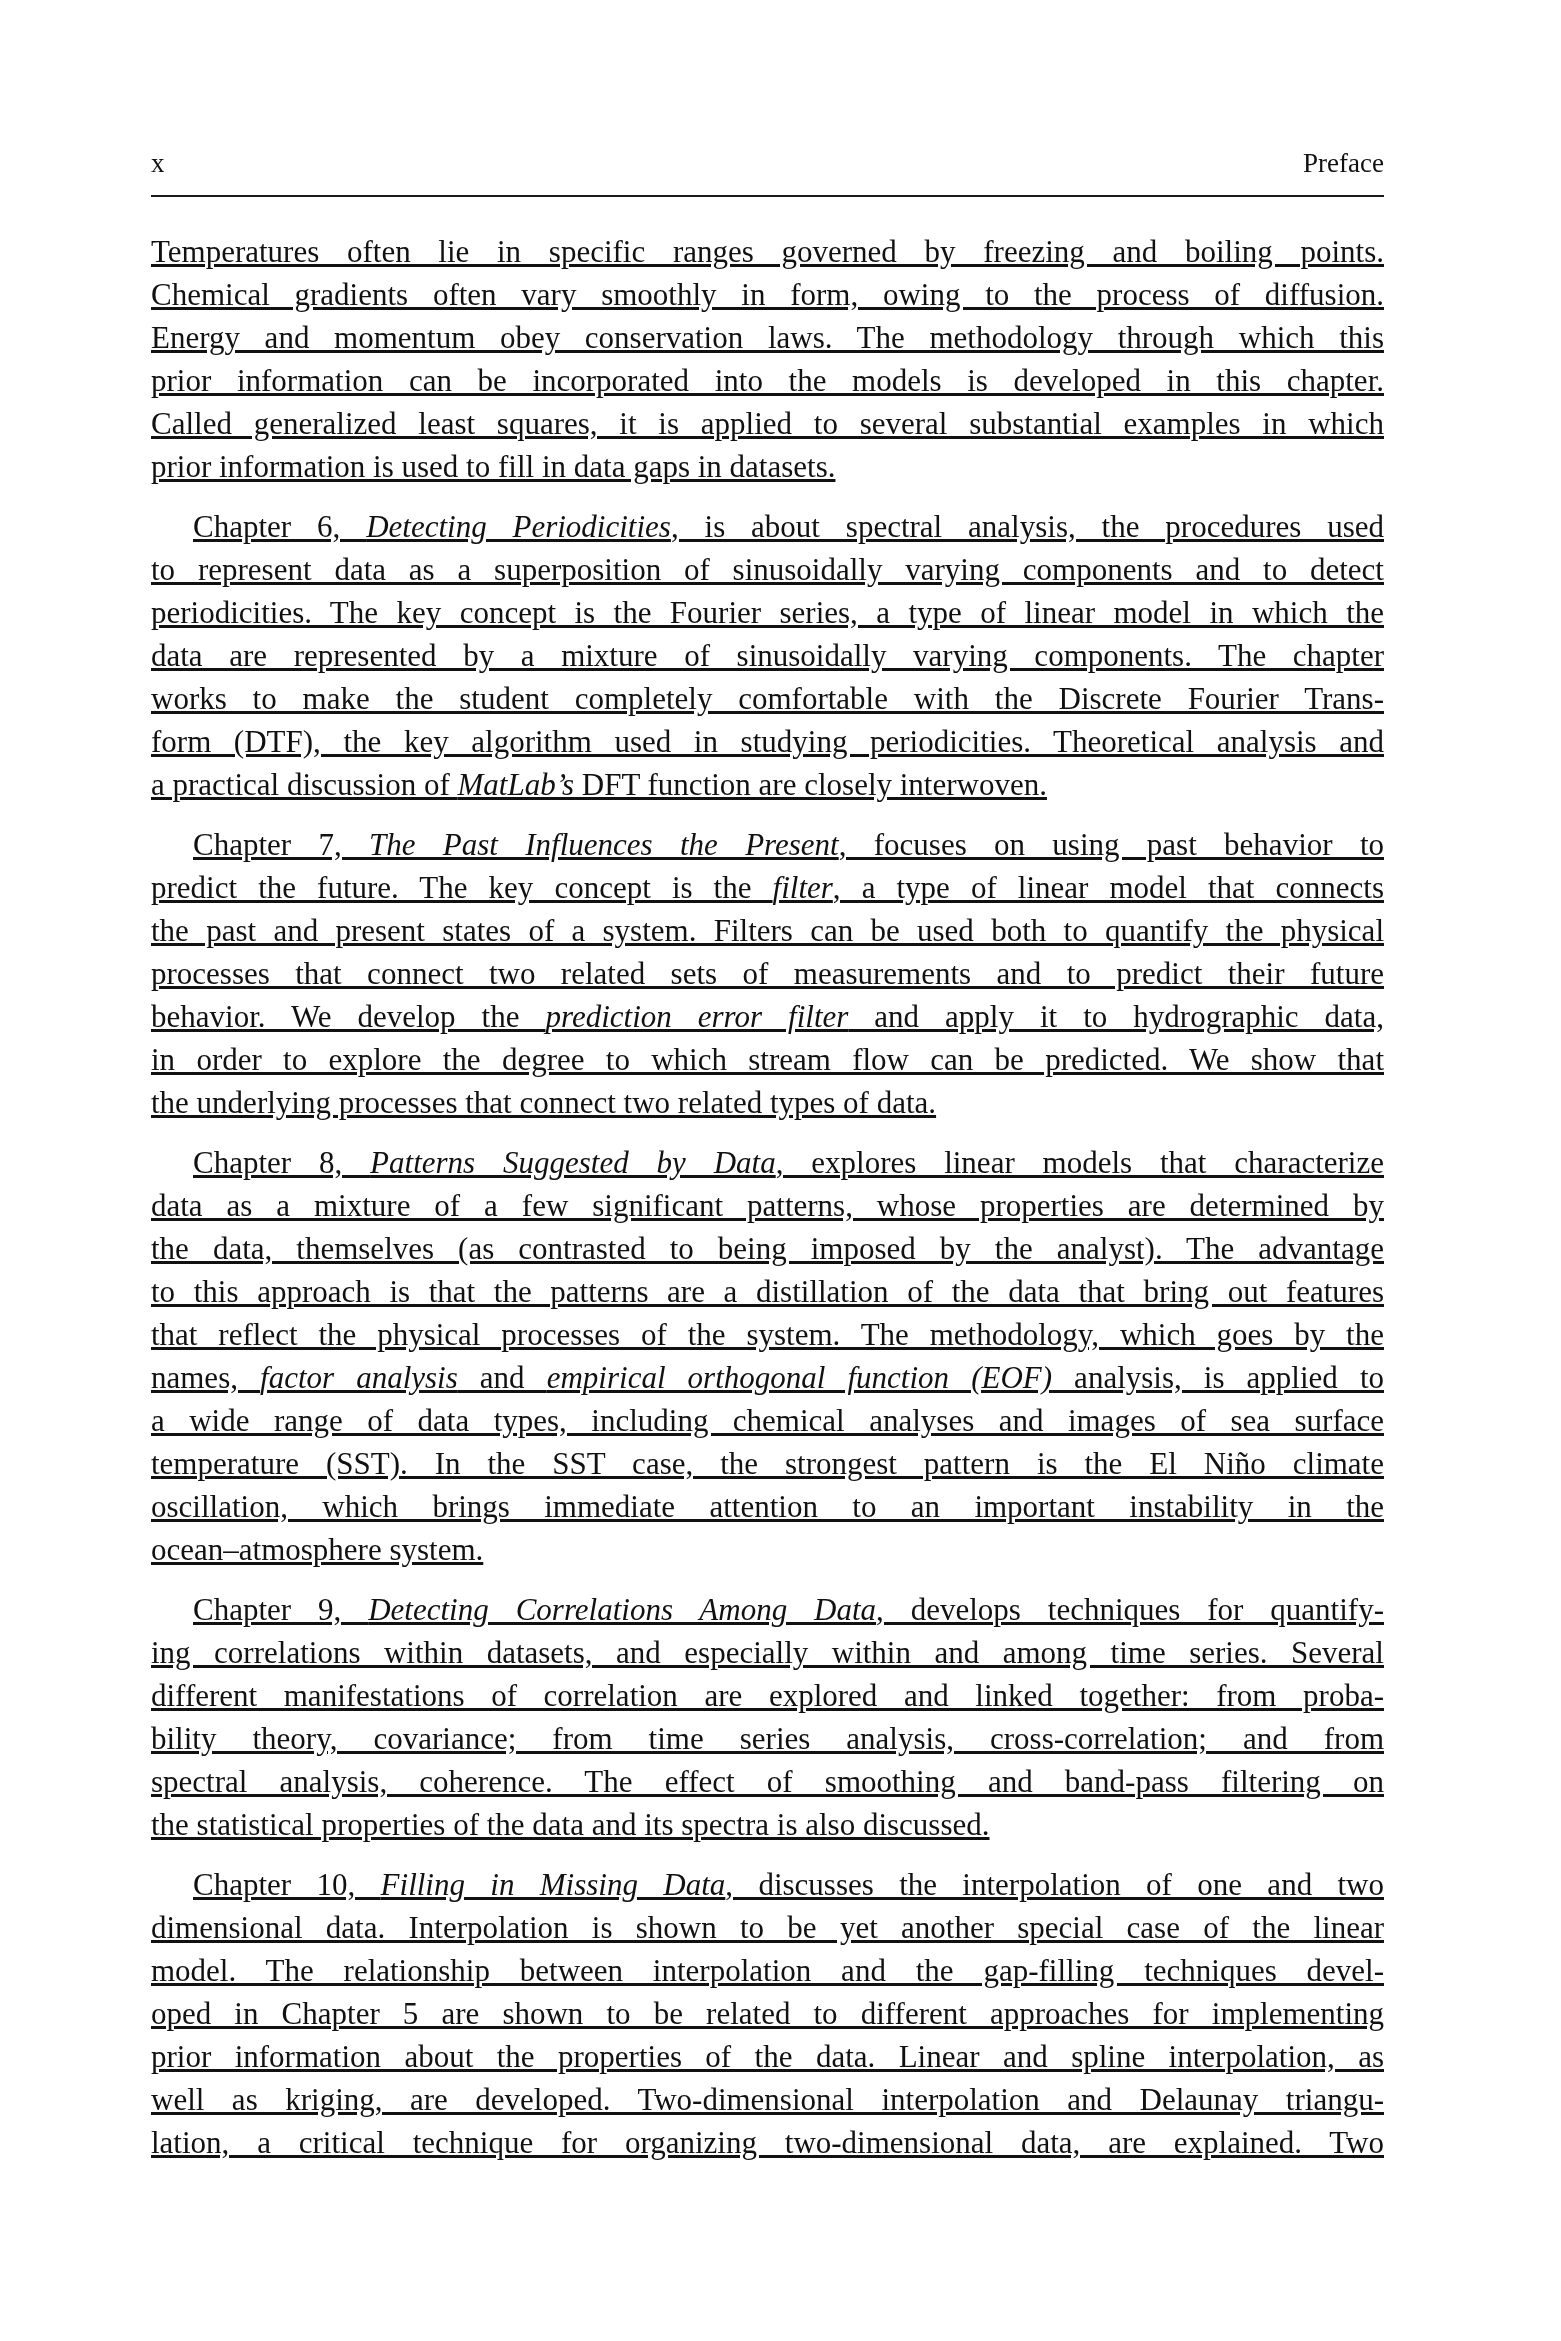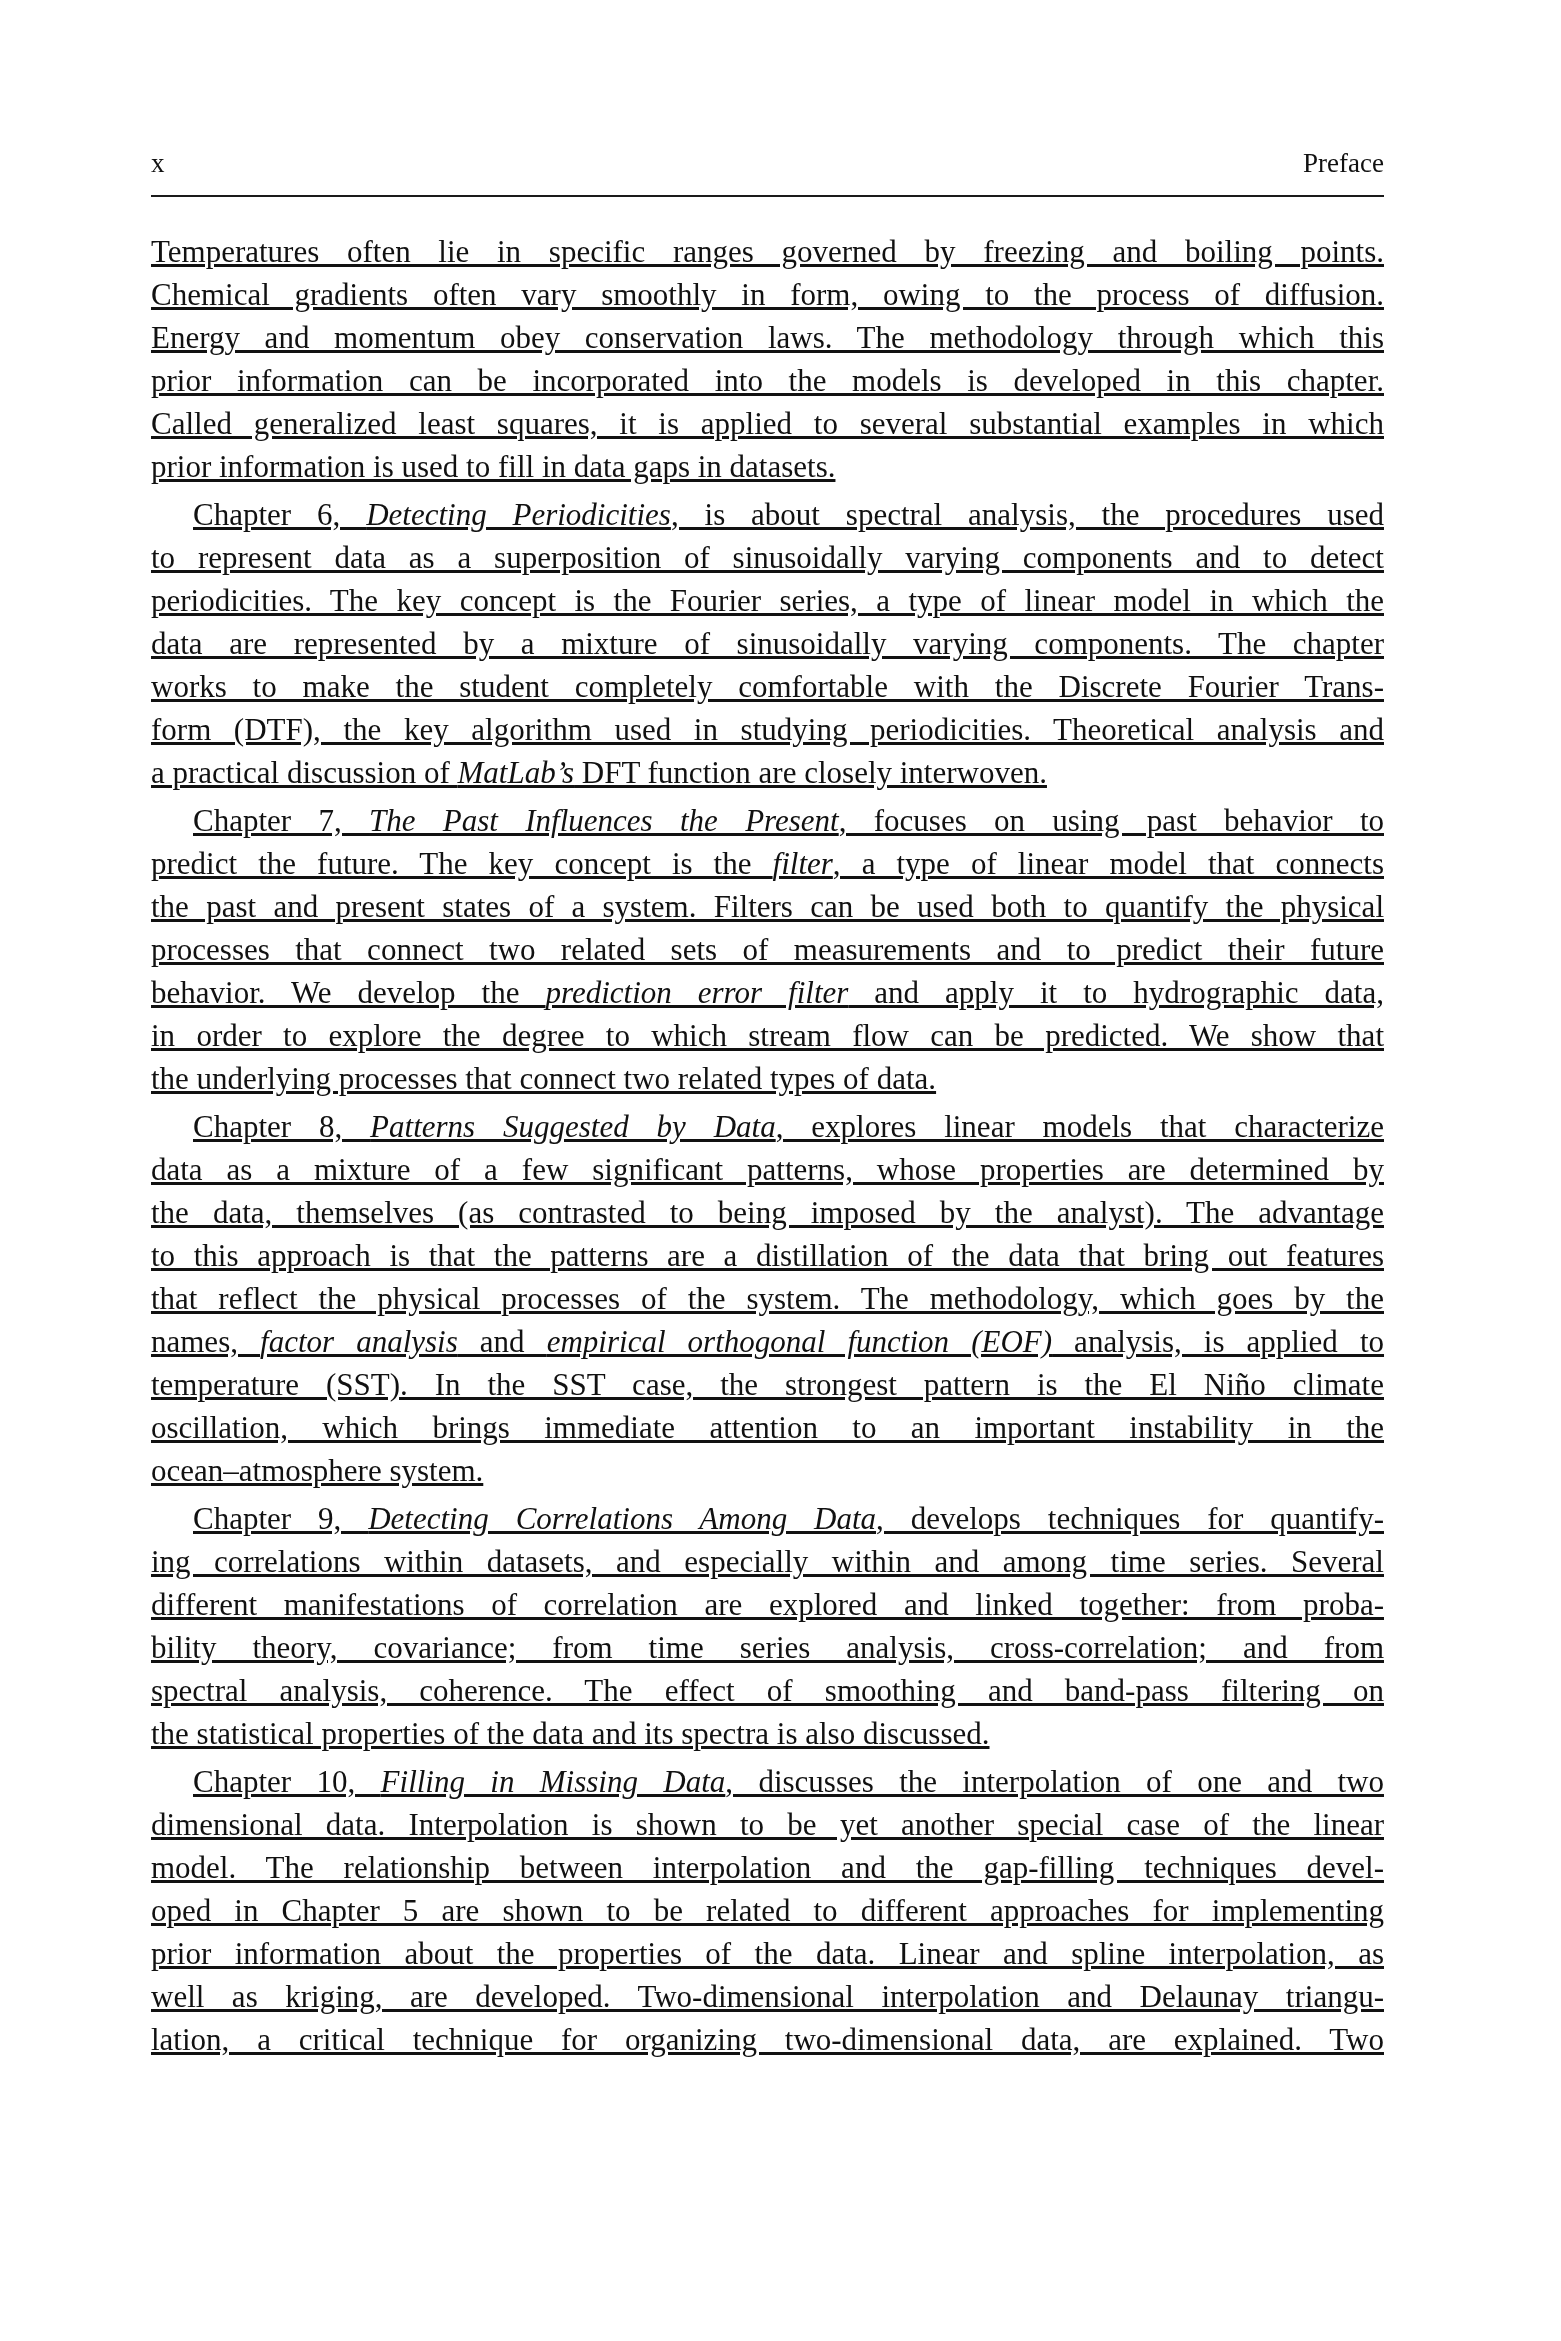--- a/index.html
+++ b/index.html
@@ -9,21 +9,21 @@
     font-family: "Liberation Serif", "DejaVu Serif", serif; color: #111111;
   }
   .running-head {
     display: flex; justify-content: space-between; align-items: baseline;
     font-size: 27px; line-height: 35px; height: 40px;
   }
   .rule { height: 2.6px; background: #1a1a1a; margin-top: 8.7px; }
   .body-text { margin-top: 33px; font-size: 31px; line-height: 43px; }
   .para { margin: 0; text-align: justify; text-align-last: left; hyphens: manual; }
   .para.indent { text-indent: 42px; }
-  .para + .para { margin-top: 5px; }
+  .para + .para { margin-top: 17px; }
   .line { display: block; text-align: justify; text-align-last: justify; white-space: nowrap; text-decoration: underline; }
   .line.last { text-align-last: left; }
   .para.indent .line:first-child { padding-left: 42px; }
   .para .line { text-indent: 0; }
   i { font-style: italic; }
 </style>
 </head>
 <body>
 
 <div class="page">
@@ -59,20 +59,21 @@
         <span class="line"><span>in order to explore the degree to which stream flow can be predicted. We show that</span></span>
         <span class="line last"><span>the underlying processes that connect two related types of data.</span></span>
       </div>
       <div class="para indent">
         <span class="line"><span>Chapter 8, </span><i>Patterns Suggested by Data</i><span>, explores linear models that characterize</span></span>
         <span class="line"><span>data as a mixture of a few significant patterns, whose properties are determined by</span></span>
         <span class="line"><span>the data, themselves (as contrasted to being imposed by the analyst). The advantage</span></span>
         <span class="line"><span>to this approach is that the patterns are a distillation of the data that bring out features</span></span>
         <span class="line"><span>that reflect the physical processes of the system. The methodology, which goes by the</span></span>
         <span class="line"><span>names, </span><i>factor analysis</i><span> and </span><i>empirical orthogonal function (EOF)</i><span> analysis, is applied to</span></span>
+        <span class="line"><span>a wide range of data types, including chemical analyses and images of sea surface</span></span>
         <span class="line"><span>temperature (SST). In the SST case, the strongest pattern is the El Niño climate</span></span>
         <span class="line"><span>oscillation, which brings immediate attention to an important instability in the</span></span>
         <span class="line last"><span>ocean–atmosphere system.</span></span>
       </div>
       <div class="para indent">
         <span class="line"><span>Chapter 9, </span><i>Detecting Correlations Among Data</i><span>, develops techniques for quantify-</span></span>
         <span class="line"><span>ing correlations within datasets, and especially within and among time series. Several</span></span>
         <span class="line"><span>different manifestations of correlation are explored and linked together: from proba-</span></span>
         <span class="line"><span>bility theory, covariance; from time series analysis, cross-correlation; and from</span></span>
         <span class="line"><span>spectral analysis, coherence. The effect of smoothing and band-pass filtering on</span></span>

